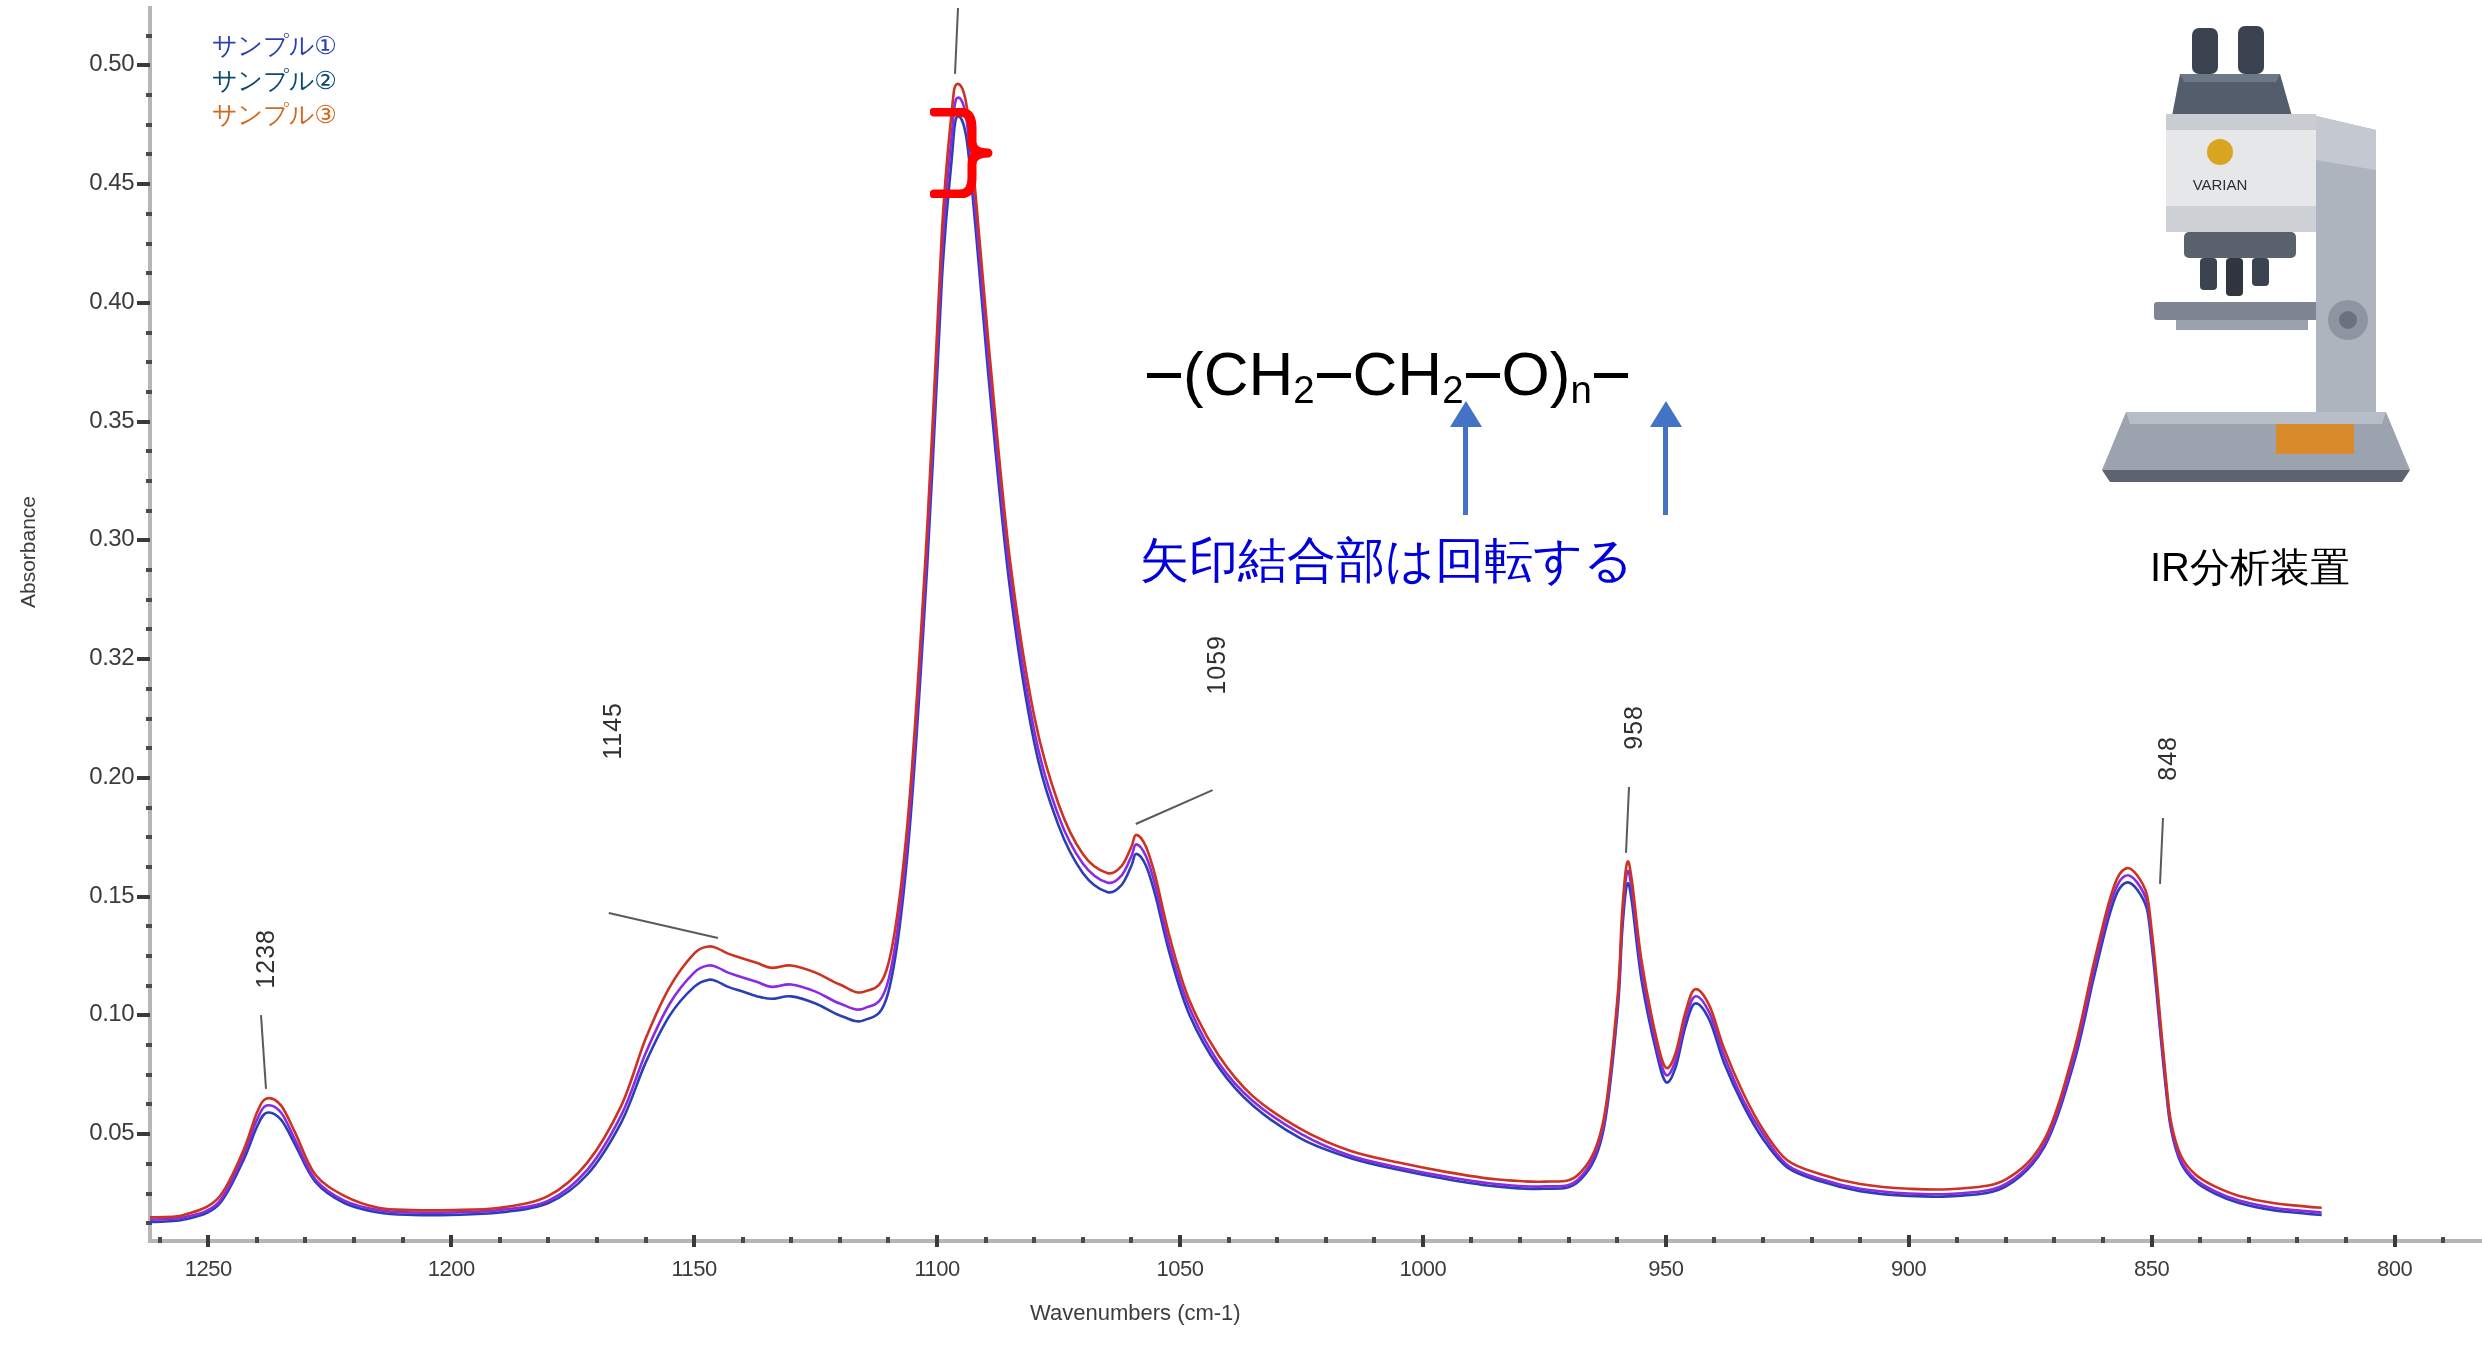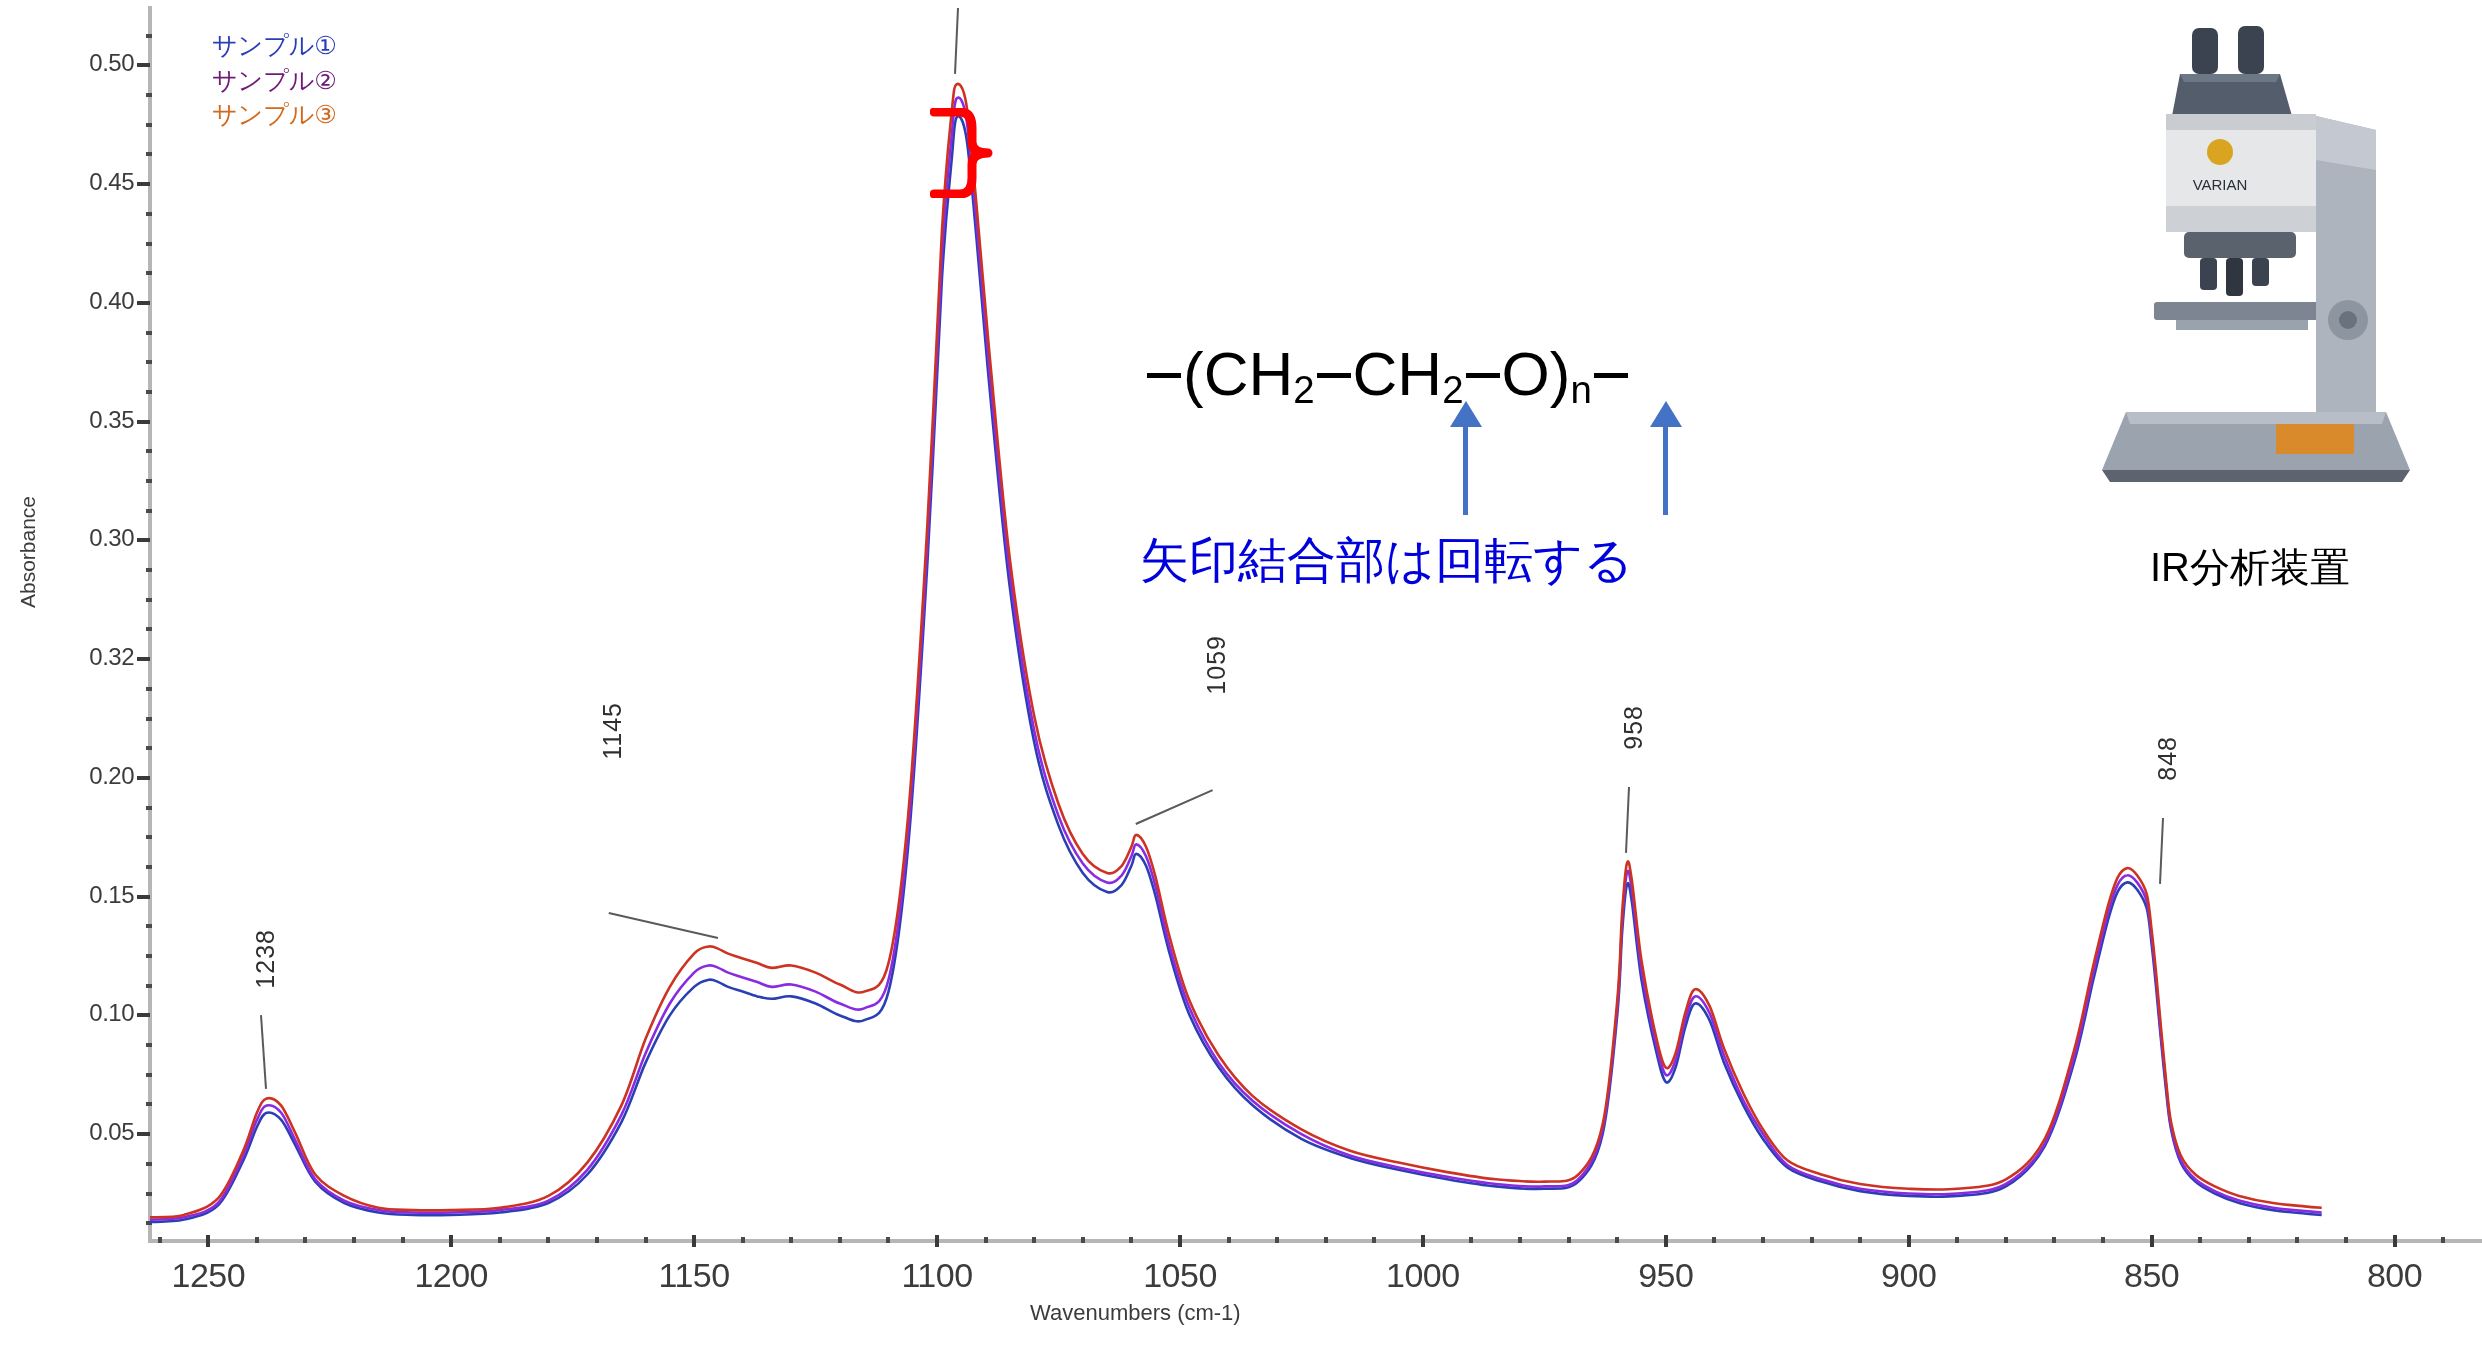--- a/index.html
+++ b/index.html
@@ -13,21 +13,21 @@
   #y-axis{left:148px;top:6px;width:4px;height:1235px;}
   #x-axis{left:148px;top:1239px;width:2334px;height:4px;}
 
   .y-tick-major{position:absolute;width:13px;height:4px;background:#3a3a3a;left:137px;}
   .y-tick-minor{position:absolute;width:6px;height:4px;background:#4a4a4a;left:146px;}
   .ylab{position:absolute;left:8px;width:126px;text-align:right;
         font-size:24px;color:#3c3c3c;letter-spacing:-0.5px;}
 
   .x-tick-major{position:absolute;top:1235px;width:4px;height:12px;background:#3a3a3a;}
   .x-tick-minor{position:absolute;top:1237px;width:4px;height:6px;background:#4a4a4a;}
-  .xlab{position:absolute;top:1256px;font-size:34px;color:#3c3c3c;
+  .xlab{position:absolute;top:1256px;font-size:22px;color:#3c3c3c;
         transform:translateX(-50%);letter-spacing:-0.5px;}
 
   #x-axis-title{position:absolute;top:1300px;left:1030px;font-size:22px;color:#3c3c3c;}
   #y-axis-title{position:absolute;left:-52px;top:540px;width:160px;text-align:center;
        font-size:21px;color:#3c3c3c;transform:rotate(-90deg);}
 
   
   .peak-label{position:absolute;font-size:25px;color:#2f2f2f;
       writing-mode:vertical-rl; text-orientation:sideways;
       transform:rotate(180deg);transform-origin:center;letter-spacing:1px;}
@@ -186,21 +186,21 @@
       <div class="x-tick-minor" style="left: 2101.05px;"></div>
       <div class="x-tick-minor" style="left: 2198.22px;"></div>
       <div class="x-tick-minor" style="left: 2246.8px;"></div>
       <div class="x-tick-minor" style="left: 2295.38px;"></div>
       <div class="x-tick-minor" style="left: 2343.97px;"></div>
       <div class="x-tick-minor" style="left: 2441.13px;"></div>
     </div>
 
   <div id="legend">
       <div class="legend-item lg1" style="color: rgb(43, 63, 181);">サンプル①</div>
-      <div class="legend-item lg2" style="color: #701a75;">サンプル②</div>
+      <div class="legend-item lg2" style="color: #0c4a6e;">サンプル②</div>
       <div class="legend-item lg3" style="color: rgb(210, 105, 30);">サンプル③</div>
     </div>
 
   <svg id="curves" width="2482" height="1347" style="position:absolute;left:0;top:0;pointer-events:none;">
       <path d="M150.0 1222.0 C155.7 1221.6,172.7 1222.4,184.0 1219.6 C195.3 1216.9,208.3 1214.9,218.0 1205.4 C227.7 1195.9,235.8 1175.7,242.3 1162.6 C248.8 1149.6,252.8 1135.3,256.9 1127.0 C260.9 1118.7,262.6 1113.9,266.6 1112.8 C270.6 1111.6,276.3 1114.3,281.2 1119.9 C286.0 1125.4,290.1 1135.7,295.8 1146.0 C301.4 1156.3,307.1 1172.1,315.2 1181.6 C323.3 1191.1,333.8 1197.9,344.3 1203.0 C354.9 1208.1,367.0 1210.5,378.3 1212.5 C389.7 1214.5,400.2 1214.5,412.4 1214.9 C424.5 1215.3,436.6 1215.3,451.2 1214.9 C465.8 1214.5,483.6 1214.5,499.8 1212.5 C516.0 1210.5,533.8 1209.3,548.4 1203.0 C563.0 1196.7,575.1 1188.0,587.3 1174.5 C599.4 1161.0,611.5 1140.9,621.3 1122.3 C631.0 1103.6,637.5 1080.7,645.5 1062.9 C653.6 1045.1,661.7 1028.0,669.8 1015.4 C677.9 1002.7,687.7 992.8,694.1 986.9 C700.6 980.9,704.7 980.5,708.7 979.8 C712.8 979.0,715.2 980.9,718.4 982.1 C721.7 983.3,724.1 985.3,728.1 986.9 C732.2 988.5,737.9 990.0,742.7 991.6 C747.6 993.2,752.4 995.2,757.3 996.4 C762.2 997.6,766.2 998.8,771.9 998.8 C777.5 998.8,784.0 995.6,791.3 996.4 C798.6 997.2,807.5 1000.3,815.6 1003.5 C823.7 1006.7,831.8 1012.6,839.9 1015.4 C848.0 1018.1,856.1 1024.1,864.2 1020.1 C872.3 1016.2,881.2 1020.1,888.5 991.6 C895.8 963.1,901.4 920.4,907.9 849.1 C914.4 777.9,921.7 659.1,927.3 564.1 C933.0 469.1,937.9 346.4,941.9 279.1 C946.0 211.8,949.2 187.3,951.6 160.4 C954.1 133.5,954.1 121.6,956.5 117.6 C958.9 113.7,963.0 117.6,966.2 136.6 C969.4 155.6,971.9 188.1,975.9 231.6 C980.0 275.2,984.8 338.5,990.5 397.9 C996.2 457.3,1002.6 530.5,1009.9 587.9 C1017.2 645.3,1026.1 702.7,1034.2 742.3 C1042.3 781.8,1050.4 803.6,1058.5 825.4 C1066.6 847.1,1074.7 861.8,1082.8 872.9 C1090.9 884.0,1100.6 889.9,1107.1 891.9 C1113.6 893.9,1117.6 889.1,1121.7 884.8 C1125.7 880.4,1129.0 870.9,1131.4 865.8 C1133.8 860.6,1133.8 853.9,1136.2 853.9 C1138.7 853.9,1142.7 858.6,1146.0 865.8 C1149.2 872.9,1151.6 881.6,1155.7 896.6 C1159.7 911.7,1164.6 936.2,1170.3 956.0 C1175.9 975.8,1181.6 996.8,1189.7 1015.4 C1197.8 1034.0,1208.3 1052.6,1218.8 1067.6 C1229.4 1082.7,1239.1 1093.8,1252.8 1105.6 C1266.6 1117.5,1285.2 1130.2,1301.4 1138.9 C1317.6 1147.6,1333.8 1152.7,1350.0 1157.9 C1366.2 1163.0,1382.4 1166.2,1398.6 1169.8 C1414.8 1173.3,1431.0 1176.5,1447.2 1179.3 C1463.4 1182.0,1479.6 1184.8,1495.8 1186.4 C1512.0 1188.0,1530.6 1189.5,1544.3 1188.8 C1558.1 1188.0,1568.6 1190.7,1578.4 1181.6 C1588.1 1172.5,1596.2 1161.8,1602.6 1134.1 C1609.1 1106.4,1614.0 1049.0,1617.2 1015.4 C1620.5 981.7,1620.5 954.0,1622.1 932.3 C1623.7 910.5,1625.3 889.9,1626.9 884.8 C1628.6 879.6,1629.4 885.5,1631.8 901.4 C1634.2 917.2,1637.5 954.8,1641.5 979.8 C1645.6 1004.7,1652.0 1034.0,1656.1 1051.0 C1660.1 1068.0,1662.6 1079.1,1665.8 1081.9 C1669.0 1084.6,1672.3 1076.7,1675.5 1067.6 C1678.8 1058.5,1682.0 1037.9,1685.2 1027.3 C1688.5 1016.6,1690.9 1004.7,1695.0 1003.5 C1699.0 1002.3,1704.7 1010.2,1709.5 1020.1 C1714.4 1030.0,1718.4 1048.6,1724.1 1062.9 C1729.8 1077.1,1737.1 1093.0,1743.5 1105.6 C1750.0 1118.3,1755.7 1128.6,1763.0 1138.9 C1770.3 1149.2,1777.5 1160.3,1787.3 1167.4 C1797.0 1174.5,1809.1 1177.7,1821.3 1181.6 C1833.4 1185.6,1845.6 1188.8,1860.1 1191.1 C1874.7 1193.5,1892.5 1195.1,1908.7 1195.9 C1924.9 1196.7,1941.1 1197.5,1957.3 1195.9 C1973.5 1194.3,1991.3 1194.7,2005.9 1186.4 C2020.5 1178.1,2033.4 1166.6,2044.8 1146.0 C2056.1 1125.4,2065.8 1090.6,2073.9 1062.9 C2082.0 1035.2,2087.7 1003.5,2093.3 979.8 C2099.0 956.0,2103.9 935.0,2107.9 920.4 C2112.0 905.7,2114.4 898.2,2117.6 891.9 C2120.9 885.5,2124.1 882.8,2127.3 882.4 C2130.6 882.0,2133.8 885.1,2137.1 889.5 C2140.3 893.9,2144.3 899.4,2146.8 908.5 C2149.2 917.6,2150.0 930.3,2151.6 944.1 C2153.3 958.0,2154.9 975.0,2156.5 991.6 C2158.1 1008.3,2159.7 1027.3,2161.4 1043.9 C2163.0 1060.5,2164.6 1077.1,2166.2 1091.4 C2167.8 1105.6,2168.6 1117.5,2171.1 1129.4 C2173.5 1141.3,2176.7 1153.9,2180.8 1162.6 C2184.8 1171.3,2189.7 1176.5,2195.4 1181.6 C2201.0 1186.8,2207.5 1189.9,2214.8 1193.5 C2222.1 1197.1,2229.4 1200.2,2239.1 1203.0 C2248.8 1205.8,2259.3 1208.1,2273.1 1210.1 C2286.9 1212.1,2305.5 1213.7,2321.7 1214.9 C2337.9 1216.1,2354.1 NaN,2370.3 1217.3 C2386.5 NaN,2402.6 NaN,2418.8 NaN C2435.0 NaN,2459.3 NaN,2467.4 NaN" fill="none" stroke="#2b3fb5" stroke-width="2.6"></path>
       <path d="M150.0 1219.6 C155.7 1219.2,172.7 1220.0,184.0 1217.3 C195.3 1214.5,208.3 1212.9,218.0 1203.0 C227.7 1193.1,235.8 1171.7,242.3 1157.9 C248.8 1144.0,252.8 1128.6,256.9 1119.9 C260.9 1111.2,262.6 1106.8,266.6 1105.6 C270.6 1104.4,276.3 1106.8,281.2 1112.8 C286.0 1118.7,290.1 1130.2,295.8 1141.3 C301.4 1152.3,307.1 1169.4,315.2 1179.3 C323.3 1189.1,333.8 1195.5,344.3 1200.6 C354.9 1205.8,367.0 1208.1,378.3 1210.1 C389.7 1212.1,400.2 1212.1,412.4 1212.5 C424.5 1212.9,436.6 1212.9,451.2 1212.5 C465.8 1212.1,483.6 1212.1,499.8 1210.1 C516.0 1208.1,533.8 1207.4,548.4 1200.6 C563.0 1193.9,575.1 1184.0,587.3 1169.8 C599.4 1155.5,611.5 1134.5,621.3 1115.1 C631.0 1095.7,637.5 1072.0,645.5 1053.4 C653.6 1034.8,661.7 1017.0,669.8 1003.5 C677.9 990.0,687.7 979.0,694.1 972.6 C700.6 966.3,704.7 966.3,708.7 965.5 C712.8 964.7,715.2 966.7,718.4 967.9 C721.7 969.1,724.1 971.0,728.1 972.6 C732.2 974.2,737.9 975.8,742.7 977.4 C747.6 979.0,752.4 980.5,757.3 982.1 C762.2 983.7,766.2 986.5,771.9 986.9 C777.5 987.3,784.0 983.7,791.3 984.5 C798.6 985.3,807.5 988.5,815.6 991.6 C823.7 994.8,831.8 1000.7,839.9 1003.5 C848.0 1006.3,856.1 1012.2,864.2 1008.3 C872.3 1004.3,881.2 1008.6,888.5 979.8 C895.8 950.9,901.4 907.3,907.9 834.9 C914.4 762.4,921.7 641.7,927.3 545.1 C933.0 448.5,937.9 323.5,941.9 255.4 C946.0 187.3,949.2 162.8,951.6 136.6 C954.1 110.5,954.1 101.8,956.5 98.6 C958.9 95.5,963.0 98.2,966.2 117.6 C969.4 137.0,971.9 171.1,975.9 215.0 C980.0 258.9,984.8 321.5,990.5 381.3 C996.2 441.0,1002.6 515.4,1009.9 573.6 C1017.2 631.8,1026.1 690.0,1034.2 730.4 C1042.3 770.8,1050.4 793.7,1058.5 815.9 C1066.6 838.0,1074.7 852.3,1082.8 863.4 C1090.9 874.5,1100.6 880.4,1107.1 882.4 C1113.6 884.4,1117.6 879.6,1121.7 875.3 C1125.7 870.9,1129.0 861.4,1131.4 856.3 C1133.8 851.1,1133.8 844.4,1136.2 844.4 C1138.7 844.4,1142.7 849.1,1146.0 856.3 C1149.2 863.4,1151.6 871.7,1155.7 887.1 C1159.7 902.6,1164.6 928.7,1170.3 948.9 C1175.9 969.1,1181.6 989.3,1189.7 1008.3 C1197.8 1027.3,1208.3 1047.4,1218.8 1062.9 C1229.4 1078.3,1239.1 1089.0,1252.8 1100.9 C1266.6 1112.8,1285.2 1125.0,1301.4 1134.1 C1317.6 1143.2,1333.8 1150.0,1350.0 1155.5 C1366.2 1161.0,1382.4 1163.8,1398.6 1167.4 C1414.8 1170.9,1431.0 1174.1,1447.2 1176.9 C1463.4 1179.6,1479.6 1182.4,1495.8 1184.0 C1512.0 1185.6,1530.6 1187.2,1544.3 1186.4 C1558.1 1185.6,1568.6 1188.8,1578.4 1179.3 C1588.1 1169.8,1596.2 1157.9,1602.6 1129.4 C1609.1 1100.9,1614.0 1042.7,1617.2 1008.3 C1620.5 973.8,1620.5 945.3,1622.1 922.8 C1623.7 900.2,1625.3 878.4,1626.9 872.9 C1628.6 867.3,1629.4 873.3,1631.8 889.5 C1634.2 905.7,1637.5 944.5,1641.5 970.3 C1645.6 996.0,1652.0 1026.5,1656.1 1043.9 C1660.1 1061.3,1662.6 1072.0,1665.8 1074.8 C1669.0 1077.5,1672.3 1069.6,1675.5 1060.5 C1678.8 1051.4,1682.0 1030.8,1685.2 1020.1 C1688.5 1009.4,1690.9 997.6,1695.0 996.4 C1699.0 995.2,1704.7 1003.1,1709.5 1013.0 C1714.4 1022.9,1718.4 1041.1,1724.1 1055.8 C1729.8 1070.4,1737.1 1087.8,1743.5 1100.9 C1750.0 1113.9,1755.7 1123.4,1763.0 1134.1 C1770.3 1144.8,1777.5 1157.5,1787.3 1165.0 C1797.0 1172.5,1809.1 1175.3,1821.3 1179.3 C1833.4 1183.2,1845.6 1186.4,1860.1 1188.8 C1874.7 1191.1,1892.5 1192.7,1908.7 1193.5 C1924.9 1194.3,1941.1 1195.1,1957.3 1193.5 C1973.5 1191.9,1991.3 1192.3,2005.9 1184.0 C2020.5 1175.7,2033.4 1164.6,2044.8 1143.6 C2056.1 1122.6,2065.8 1086.6,2073.9 1058.1 C2082.0 1029.6,2087.7 996.8,2093.3 972.6 C2099.0 948.5,2103.9 927.9,2107.9 913.3 C2112.0 898.6,2114.4 891.1,2117.6 884.8 C2120.9 878.4,2124.1 875.6,2127.3 875.3 C2130.6 874.9,2133.8 878.0,2137.1 882.4 C2140.3 886.7,2144.3 892.3,2146.8 901.4 C2149.2 910.5,2150.0 923.1,2151.6 937.0 C2153.3 950.9,2154.9 967.5,2156.5 984.5 C2158.1 1001.5,2159.7 1022.1,2161.4 1039.1 C2163.0 1056.1,2164.6 1072.0,2166.2 1086.6 C2167.8 1101.3,2168.6 1114.7,2171.1 1127.0 C2173.5 1139.3,2176.7 1151.5,2180.8 1160.3 C2184.8 1169.0,2189.7 1174.1,2195.4 1179.3 C2201.0 1184.4,2207.5 1187.6,2214.8 1191.1 C2222.1 1194.7,2229.4 1197.9,2239.1 1200.6 C2248.8 1203.4,2259.3 1205.8,2273.1 1207.8 C2286.9 1209.7,2305.5 1211.3,2321.7 1212.5 C2337.9 1213.7,2354.1 NaN,2370.3 1214.9 C2386.5 NaN,2402.6 NaN,2418.8 NaN C2435.0 NaN,2459.3 NaN,2467.4 NaN" fill="none" stroke="#8a2be2" stroke-width="2.6"></path>
       <path d="M150.0 1217.3 C155.7 1216.9,172.7 1218.0,184.0 1214.9 C195.3 1211.7,208.3 1208.5,218.0 1198.3 C227.7 1188.0,235.8 1167.4,242.3 1153.1 C248.8 1138.9,252.8 1121.9,256.9 1112.8 C260.9 1103.6,262.6 1099.7,266.6 1098.5 C270.6 1097.3,276.3 1099.7,281.2 1105.6 C286.0 1111.6,290.1 1122.6,295.8 1134.1 C301.4 1145.6,307.1 1164.2,315.2 1174.5 C323.3 1184.8,333.8 1190.3,344.3 1195.9 C354.9 1201.4,367.0 1205.4,378.3 1207.8 C389.7 1210.1,400.2 1209.7,412.4 1210.1 C424.5 1210.5,436.6 1210.5,451.2 1210.1 C465.8 1209.7,483.6 1210.1,499.8 1207.8 C516.0 1205.4,533.8 1203.4,548.4 1195.9 C563.0 1188.4,575.1 1177.7,587.3 1162.6 C599.4 1147.6,611.5 1126.2,621.3 1105.6 C631.0 1085.0,637.5 1058.9,645.5 1039.1 C653.6 1019.3,661.7 1001.1,669.8 986.9 C677.9 972.6,687.7 960.4,694.1 953.6 C700.6 946.9,704.7 947.3,708.7 946.5 C712.8 945.7,715.2 947.7,718.4 948.9 C721.7 950.1,724.1 952.0,728.1 953.6 C732.2 955.2,737.9 956.8,742.7 958.4 C747.6 960.0,752.4 961.5,757.3 963.1 C762.2 964.7,766.2 967.5,771.9 967.9 C777.5 968.3,784.0 964.7,791.3 965.5 C798.6 966.3,807.5 969.5,815.6 972.6 C823.7 975.8,831.8 981.3,839.9 984.5 C848.0 987.7,856.1 995.2,864.2 991.6 C872.3 988.1,881.2 992.0,888.5 963.1 C895.8 934.2,901.4 891.1,907.9 818.3 C914.4 745.4,921.7 623.9,927.3 526.1 C933.0 428.4,937.9 300.5,941.9 231.6 C946.0 162.8,949.2 137.4,951.6 112.9 C954.1 88.3,954.1 86.0,956.5 84.4 C958.9 82.8,963.0 84.4,966.2 103.4 C969.4 122.4,971.9 154.8,975.9 198.4 C980.0 241.9,984.8 304.5,990.5 364.6 C996.2 424.8,1002.6 500.8,1009.9 559.4 C1017.2 618.0,1026.1 675.4,1034.2 716.1 C1042.3 756.9,1050.4 781.0,1058.5 804.0 C1066.6 827.0,1074.7 842.4,1082.8 853.9 C1090.9 865.4,1100.6 870.9,1107.1 872.9 C1113.6 874.9,1117.6 870.1,1121.7 865.8 C1125.7 861.4,1129.0 851.9,1131.4 846.8 C1133.8 841.6,1133.8 834.9,1136.2 834.9 C1138.7 834.9,1142.7 839.6,1146.0 846.8 C1149.2 853.9,1151.6 862.2,1155.7 877.6 C1159.7 893.1,1164.6 918.8,1170.3 939.4 C1175.9 960.0,1181.6 981.7,1189.7 1001.1 C1197.8 1020.5,1208.3 1039.9,1218.8 1055.8 C1229.4 1071.6,1239.1 1083.9,1252.8 1096.1 C1266.6 1108.4,1285.2 1120.3,1301.4 1129.4 C1317.6 1138.5,1333.8 1145.2,1350.0 1150.8 C1366.2 1156.3,1382.4 1159.1,1398.6 1162.6 C1414.8 1166.2,1431.0 1169.4,1447.2 1172.1 C1463.4 1174.9,1479.6 1177.7,1495.8 1179.3 C1512.0 1180.8,1530.6 1182.4,1544.3 1181.6 C1558.1 1180.8,1568.6 1184.0,1578.4 1174.5 C1588.1 1165.0,1596.2 1153.5,1602.6 1124.6 C1609.1 1095.7,1614.0 1036.4,1617.2 1001.1 C1620.5 965.9,1620.5 936.2,1622.1 913.3 C1623.7 890.3,1625.3 868.9,1626.9 863.4 C1628.6 857.8,1629.4 863.8,1631.8 880.0 C1634.2 896.2,1637.5 934.6,1641.5 960.8 C1645.6 986.9,1652.0 1018.9,1656.1 1036.8 C1660.1 1054.6,1662.6 1064.9,1665.8 1067.6 C1669.0 1070.4,1672.3 1062.5,1675.5 1053.4 C1678.8 1044.3,1682.0 1023.7,1685.2 1013.0 C1688.5 1002.3,1690.9 990.4,1695.0 989.3 C1699.0 988.1,1704.7 996.0,1709.5 1005.9 C1714.4 1015.8,1718.4 1034.0,1724.1 1048.6 C1729.8 1063.3,1737.1 1080.3,1743.5 1093.8 C1750.0 1107.2,1755.7 1118.3,1763.0 1129.4 C1770.3 1140.5,1777.5 1152.7,1787.3 1160.3 C1797.0 1167.8,1809.1 1170.5,1821.3 1174.5 C1833.4 1178.5,1845.6 1181.6,1860.1 1184.0 C1874.7 1186.4,1892.5 1188.0,1908.7 1188.8 C1924.9 1189.5,1941.1 1190.3,1957.3 1188.8 C1973.5 1187.2,1991.3 1187.6,2005.9 1179.3 C2020.5 1170.9,2033.4 1160.3,2044.8 1138.9 C2056.1 1117.5,2065.8 1079.9,2073.9 1051.0 C2082.0 1022.1,2087.7 989.6,2093.3 965.5 C2099.0 941.4,2103.9 920.8,2107.9 906.1 C2112.0 891.5,2114.4 884.0,2117.6 877.6 C2120.9 871.3,2124.1 868.5,2127.3 868.1 C2130.6 867.7,2133.8 870.9,2137.1 875.3 C2140.3 879.6,2144.3 885.1,2146.8 894.3 C2149.2 903.4,2150.0 916.0,2151.6 929.9 C2153.3 943.7,2154.9 960.4,2156.5 977.4 C2158.1 994.4,2159.7 1014.6,2161.4 1032.0 C2163.0 1049.4,2164.6 1066.8,2166.2 1081.9 C2167.8 1096.9,2168.6 1110.0,2171.1 1122.3 C2173.5 1134.5,2176.7 1146.8,2180.8 1155.5 C2184.8 1164.2,2189.7 1169.4,2195.4 1174.5 C2201.0 1179.6,2207.5 1182.8,2214.8 1186.4 C2222.1 1189.9,2229.4 1193.1,2239.1 1195.9 C2248.8 1198.6,2259.3 1201.0,2273.1 1203.0 C2286.9 1205.0,2305.5 1206.6,2321.7 1207.8 C2337.9 1208.9,2354.1 NaN,2370.3 1210.1 C2386.5 NaN,2402.6 NaN,2418.8 NaN C2435.0 NaN,2459.3 NaN,2467.4 NaN" fill="none" stroke="#cc3322" stroke-width="2.6"></path>
     </svg>
 
   <div id="peak-group">

